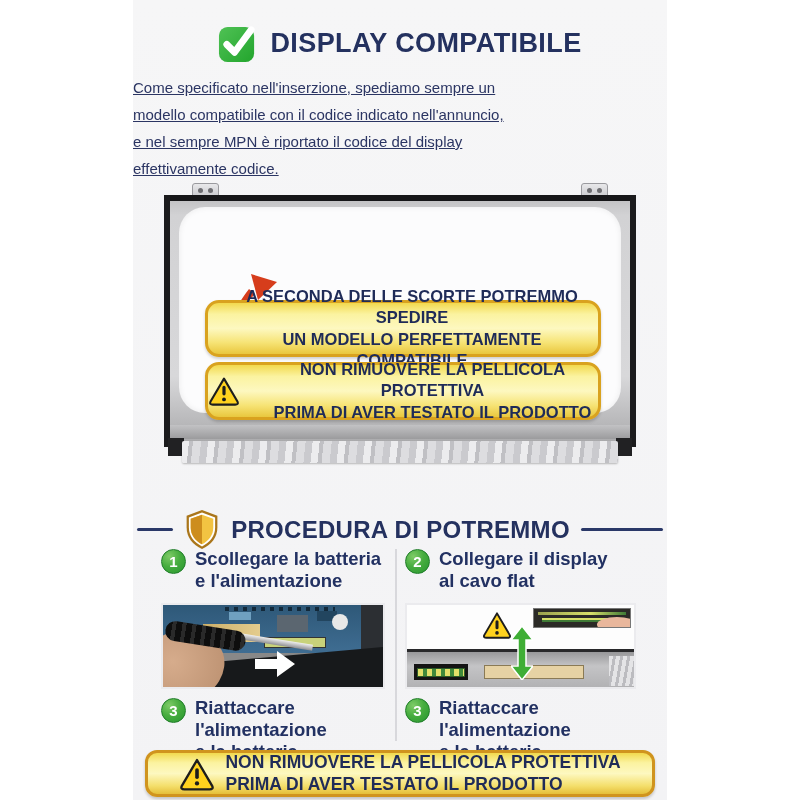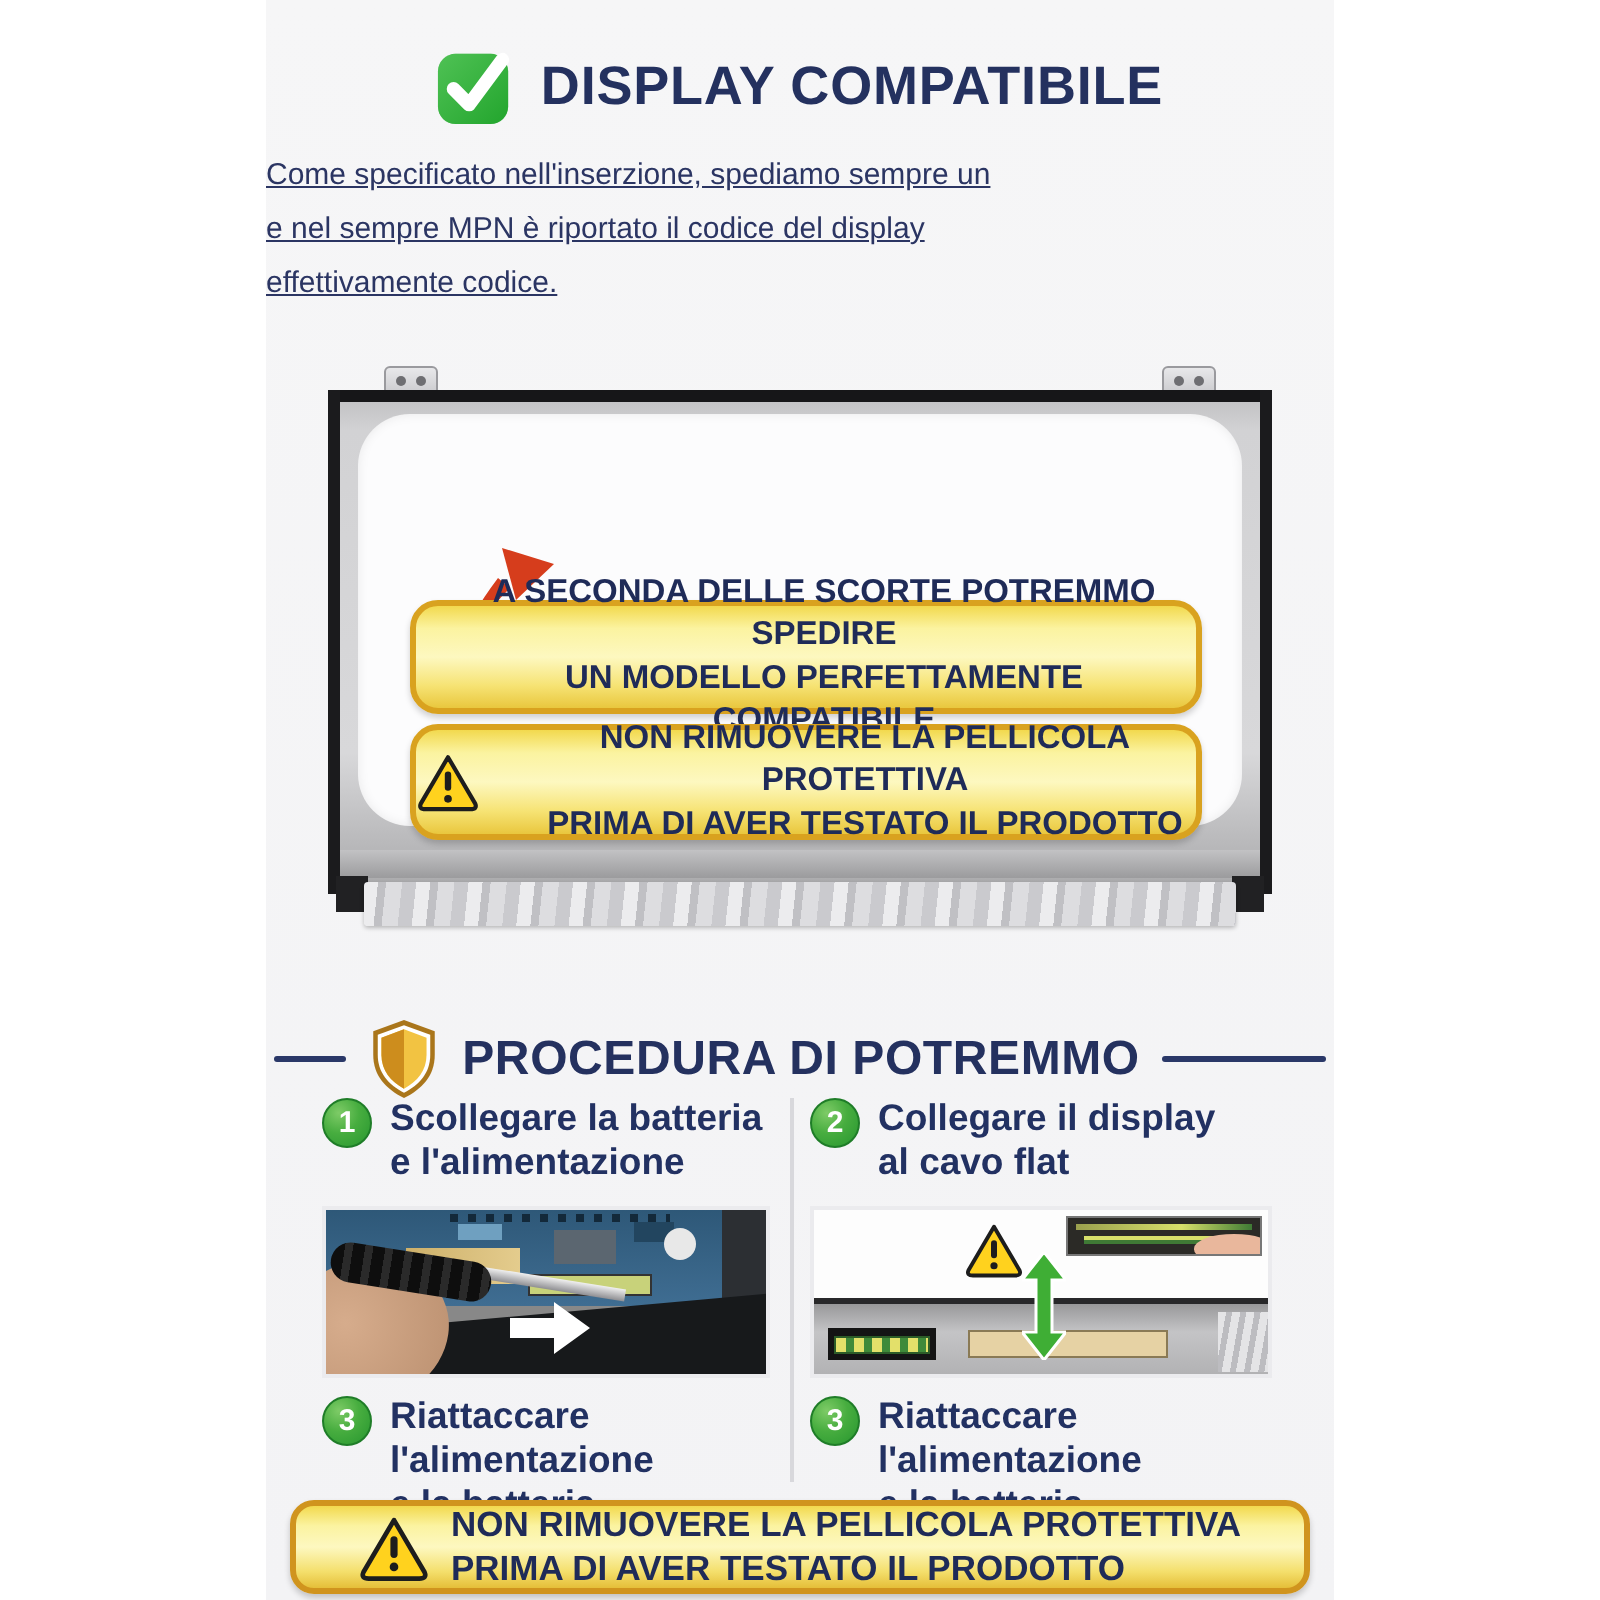--- a/index.html
+++ b/index.html
@@ -140,20 +140,21 @@
               <stop offset="1" stop-color="#0f8f1f"></stop>
         </linearGradient>
           </defs>
         <path d="M9 21 L17 29 L34 6" fill="none" stroke="#ffffff" stroke-width="7" stroke-linecap="round" stroke-linejoin="round"></path>
       </svg>
       <div class="hdr-title">DISPLAY COMPATIBILE</div>
     </div>
 
     <div class="intro">
       <div>Come specificato nell'inserzione, spediamo sempre un</div>
+      <div>modello compatibile con il codice indicato nell'annuncio,</div>
       <div>e nel sempre MPN è riportato il codice del display</div>
       <div>effettivamente codice.</div>
     </div>
 
     <div class="panel">
       <div class="bracket bl">
         <div class="hole h1"></div>
         <div class="hole h2"></div>
       </div>
       <div class="bracket br">

